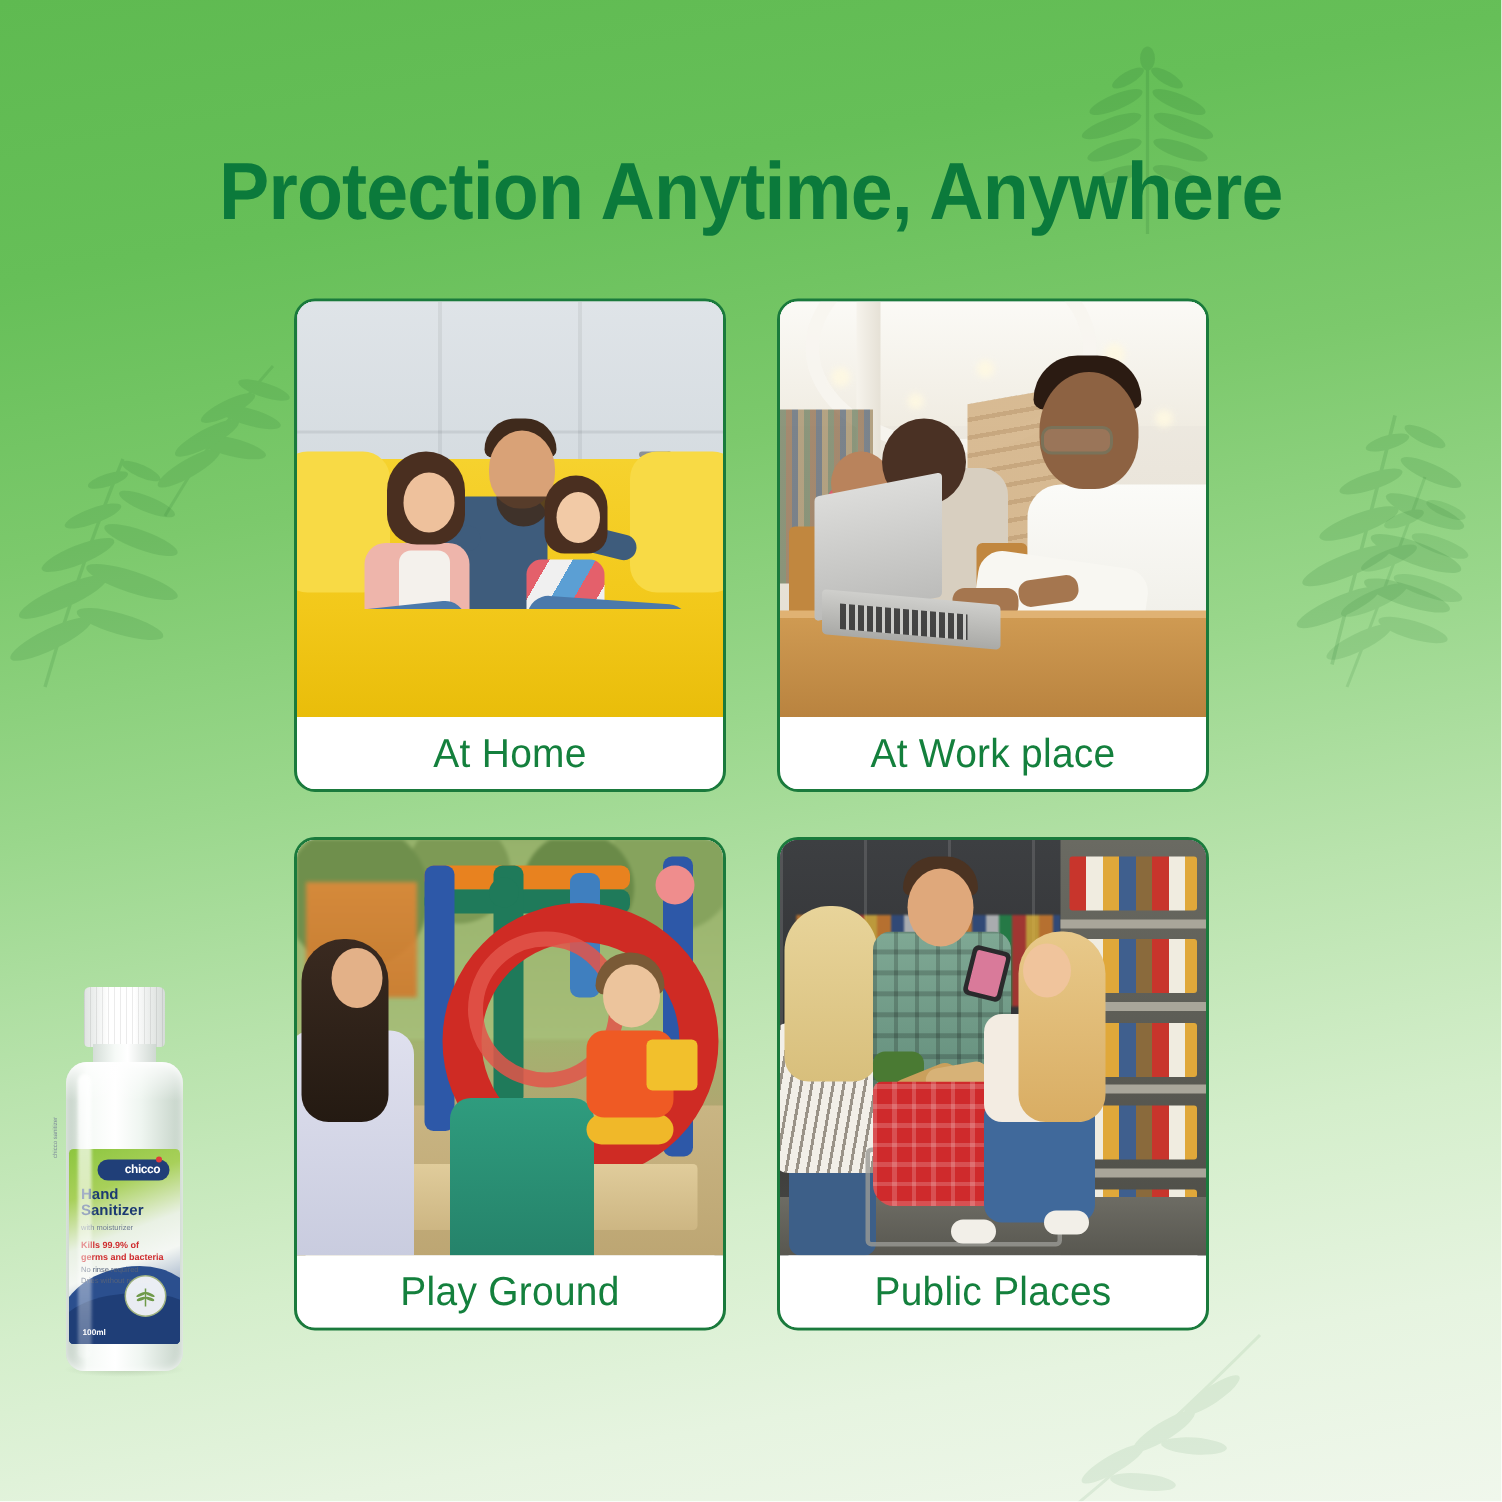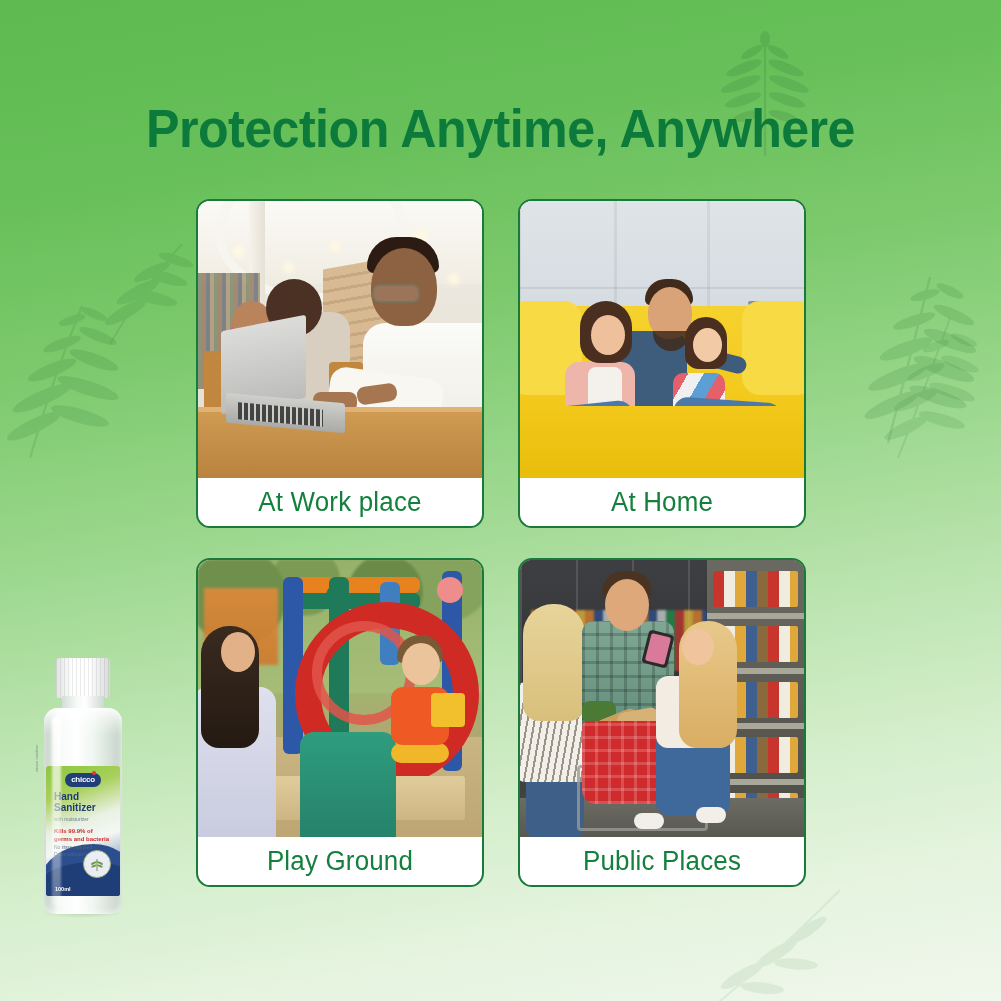--- a/index.html
+++ b/index.html
@@ -507,21 +507,21 @@
     position:absolute; left:-10%; bottom:-6%; width:125%; height:46%;
     background:#2b4f8e; border-radius:60% 42% 0 0 / 70% 46% 0 0;
   }
   .b-label .wave2 {
     position:absolute; left:-10%; bottom:-4%; width:125%; height:30%;
     background:#1f3e77; border-radius:58% 40% 0 0 / 64% 40% 0 0;
   }
   .b-logo {
     position:absolute; left:19px; top:7px; width:36px; height:14px;
     background:#203f78; border-radius:7px;
-    display:flex; align-items:center; justify-content:center;
+    display:flex; align-items:center; justify-content:center;padding-left:12px;
   }
   .b-logo span {
     color:#ffffff; font-size:8px; font-weight:700; letter-spacing:-.3px;
     font-family:"Liberation Sans", sans-serif; line-height:1;
   }
   .b-logo:after {
     content:""; position:absolute; right:5px; top:-2px; width:4px; height:4px;
     background:#e03a3a; border-radius:50%;
   }
   .b-prod {
@@ -688,20 +688,67 @@
         <ellipse cx="108" cy="50" rx="22" ry="5.6" transform="rotate(-34 108 50)"></ellipse>
         <ellipse cx="62" cy="108" rx="22" ry="5.6" transform="rotate(6 62 108)"></ellipse>
         <ellipse cx="96" cy="84" rx="22" ry="5.6" transform="rotate(4 96 84)"></ellipse>
       </g>
     </svg>
   </div>
 
   <div class="title">Protection Anytime, Anywhere</div>
 
   <div class="grid">
+
+    <div class="card">
+      <div class="card-photo">
+        <div class="scene s-home">
+          <div class="cabinets"></div>
+          <div class="cab-line"></div>
+          <div class="counter"></div>
+          <div class="backsplash"></div>
+          <div class="jar" style="left:14%; top:44%; height:20px;"></div>
+          <div class="jar" style="left:20%; top:42%; height:24px;"></div>
+          <div class="jar" style="left:26%; top:45%; height:18px;"></div>
+          <div class="utensil" style="right:26%; top:38%; height:36px;"></div>
+          <div class="utensil" style="right:21%; top:41%; height:30px;"></div>
+          <div class="faucet"></div>
+          <div class="pot"></div>
+          <div class="sofa"></div>
+          <div class="cushionL"></div>
+          <div class="cushionR"></div>
+
+          <div class="ph dad-body"></div>
+          <div class="ph dad-armL"></div>
+          <div class="ph dad-armR"></div>
+          <div class="ph dad-hair"></div>
+          <div class="ph dad-head"></div>
+          <div class="ph dad-beard"></div>
+
+          <div class="ph mom-body"></div>
+          <div class="ph mom-top"></div>
+          <div class="ph mom-hair"></div>
+          <div class="ph mom-face"></div>
+
+          <div class="ph girl-body"></div>
+          <div class="ph girl-hair"></div>
+          <div class="ph girl-face"></div>
+
+          <div class="jeans" style="left:-6%; top:74%; width:46%; height:17%; transform:rotate(-6deg);"></div>
+          <div class="jeans" style="left:10%; top:84%; width:44%; height:15%; transform:rotate(-3deg);"></div>
+          <div class="jeans" style="left:54%; top:72%; width:38%; height:15%; transform:rotate(4deg);"></div>
+          <div class="jeans" style="left:50%; top:82%; width:42%; height:14%; transform:rotate(2deg);"></div>
+          <div class="sock" style="left:46%; top:88%; width:22px; height:26px;"></div>
+          <div class="sock" style="left:56%; top:86%; width:22px; height:26px;"></div>
+          <div class="sock" style="left:8%; top:88%; width:24px; height:16px;"></div>
+          <div class="seat"></div>
+        </div>
+      </div>
+      <div class="card-caption">At Home</div>
+    </div>
 
     <div class="card">
       <div class="card-photo">
         <div class="scene s-work">
           <div class="ceiling"></div>
           <div class="arc"></div>
           <div class="pillar"></div>
           <div class="shelf"></div>
           <div class="stairs"></div>
           <div class="bokeh" style="left:12%; top:16%; width:13px; height:13px;"></div>
@@ -724,67 +771,20 @@
           <div class="hand" style="right:44%; bottom:24%; width:44px; height:20px;"></div>
           <div class="hand" style="right:30%; bottom:27%; width:40px; height:18px; transform:rotate(-8deg);"></div>
           <div class="table-edge"></div>
           <div class="table"></div>
           <div class="laptop-screen"></div>
           <div class="laptop-base"></div>
           <div class="keys"></div>
         </div>
       </div>
       <div class="card-caption">At Work place</div>
-    </div>
-
-    <div class="card">
-      <div class="card-photo">
-        <div class="scene s-home">
-          <div class="cabinets"></div>
-          <div class="cab-line"></div>
-          <div class="counter"></div>
-          <div class="backsplash"></div>
-          <div class="jar" style="left:14%; top:44%; height:20px;"></div>
-          <div class="jar" style="left:20%; top:42%; height:24px;"></div>
-          <div class="jar" style="left:26%; top:45%; height:18px;"></div>
-          <div class="utensil" style="right:26%; top:38%; height:36px;"></div>
-          <div class="utensil" style="right:21%; top:41%; height:30px;"></div>
-          <div class="faucet"></div>
-          <div class="pot"></div>
-          <div class="sofa"></div>
-          <div class="cushionL"></div>
-          <div class="cushionR"></div>
-
-          <div class="ph dad-body"></div>
-          <div class="ph dad-armL"></div>
-          <div class="ph dad-armR"></div>
-          <div class="ph dad-hair"></div>
-          <div class="ph dad-head"></div>
-          <div class="ph dad-beard"></div>
-
-          <div class="ph mom-body"></div>
-          <div class="ph mom-top"></div>
-          <div class="ph mom-hair"></div>
-          <div class="ph mom-face"></div>
-
-          <div class="ph girl-body"></div>
-          <div class="ph girl-hair"></div>
-          <div class="ph girl-face"></div>
-
-          <div class="jeans" style="left:-6%; top:74%; width:46%; height:17%; transform:rotate(-6deg);"></div>
-          <div class="jeans" style="left:10%; top:84%; width:44%; height:15%; transform:rotate(-3deg);"></div>
-          <div class="jeans" style="left:54%; top:72%; width:38%; height:15%; transform:rotate(4deg);"></div>
-          <div class="jeans" style="left:50%; top:82%; width:42%; height:14%; transform:rotate(2deg);"></div>
-          <div class="sock" style="left:46%; top:88%; width:22px; height:26px;"></div>
-          <div class="sock" style="left:56%; top:86%; width:22px; height:26px;"></div>
-          <div class="sock" style="left:8%; top:88%; width:24px; height:16px;"></div>
-          <div class="seat"></div>
-        </div>
-      </div>
-      <div class="card-caption">At Home</div>
     </div>
 
     <div class="card">
       <div class="card-photo">
         <div class="scene s-play">
           <div class="trees"></div>
           <div class="bldg"></div>
           <div class="ground"></div>
 
           <div class="beam" style="left:30%; top:6%; width:48%; background:#e8821f;"></div>

